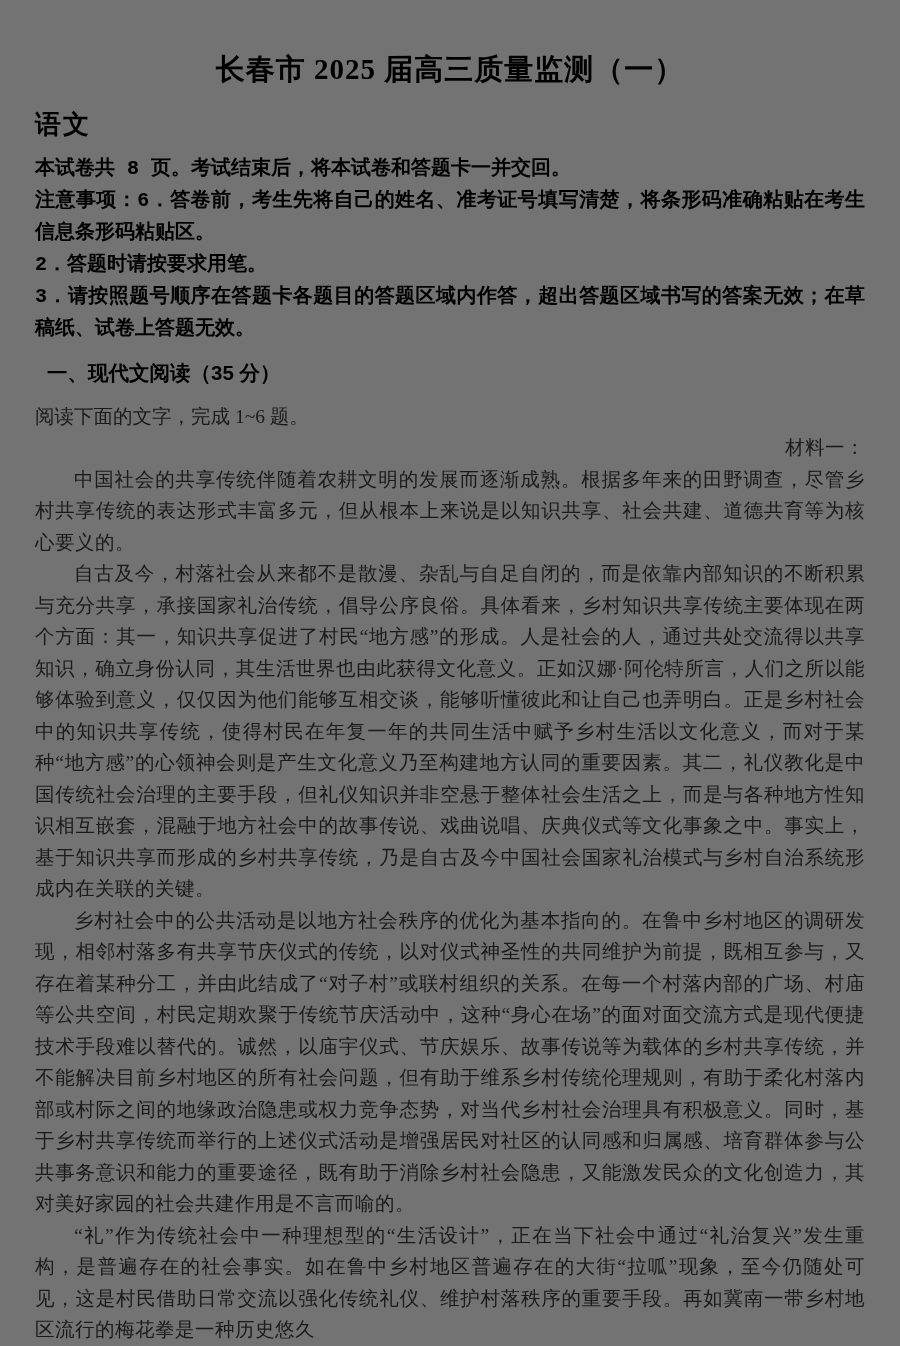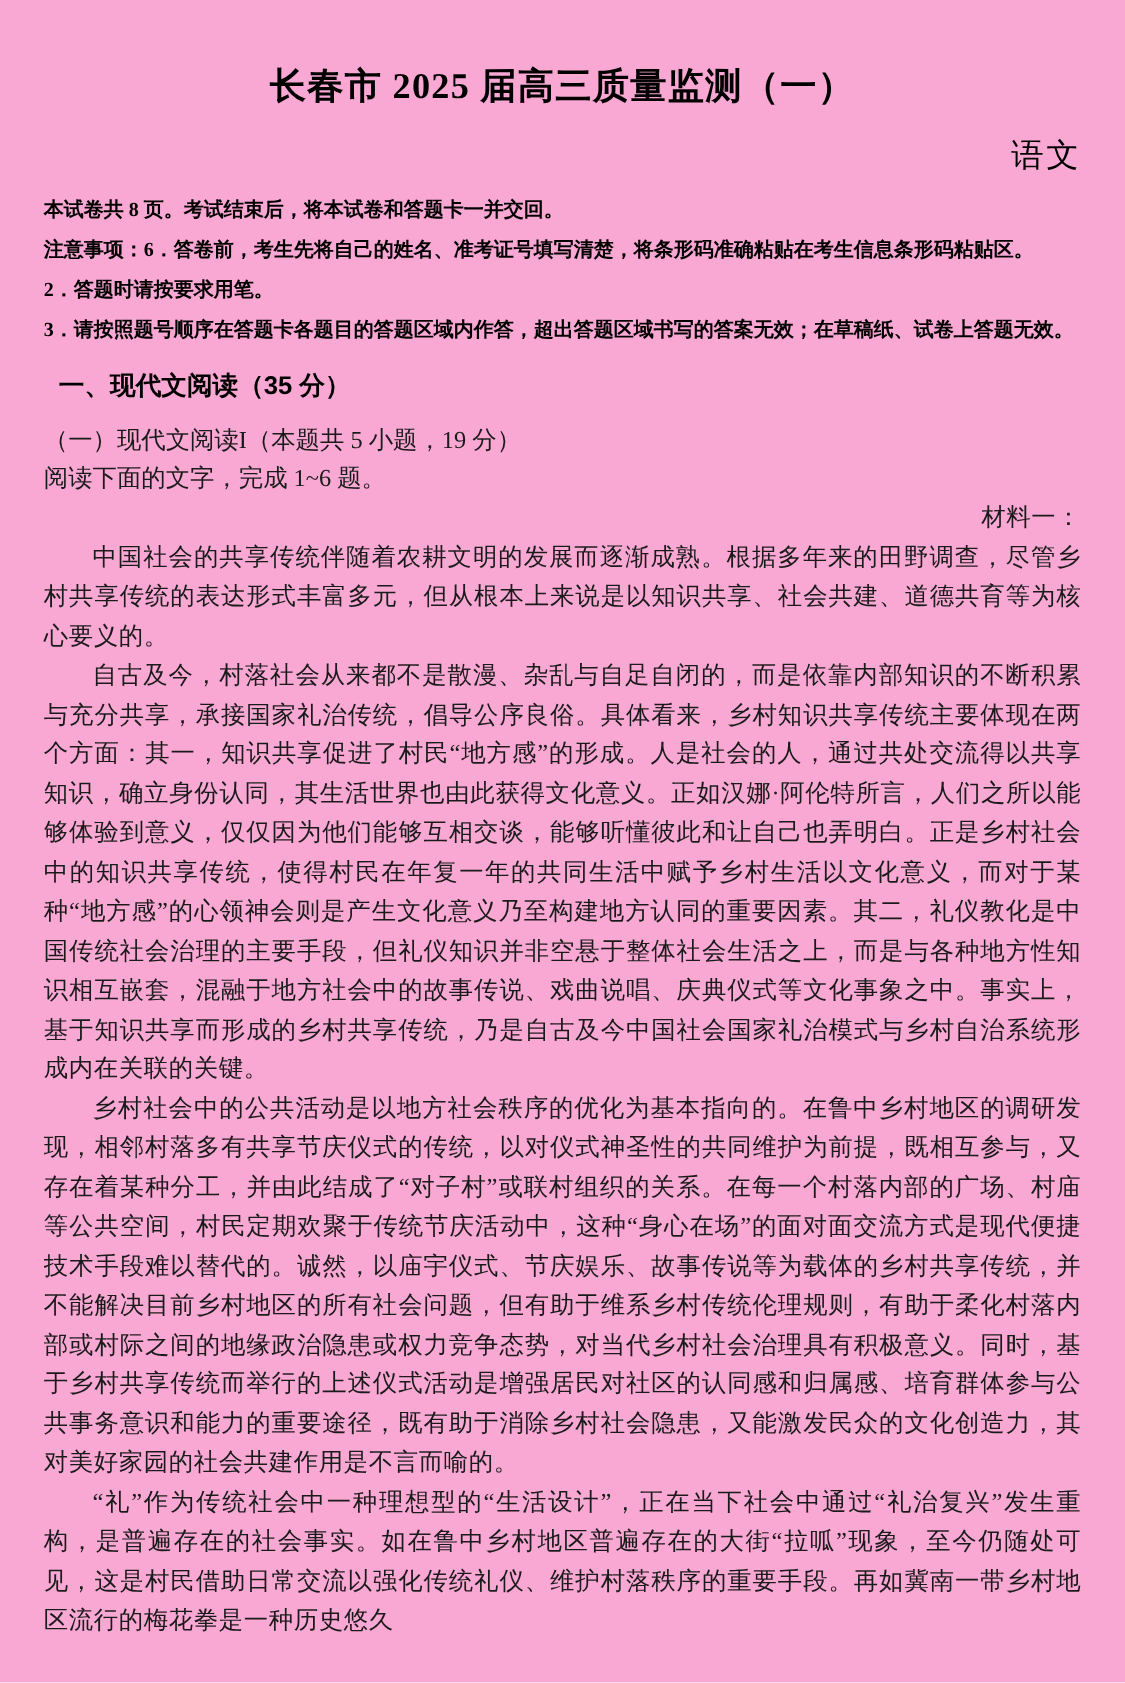--- a/index.html
+++ b/index.html
@@ -5,49 +5,49 @@
   html, body {
     margin: 0;
     padding: 0;
     background: #ffffff;
   }
   .page {
     position: relative;
     width: 900px;
     height: 1346px;
     margin: 0 auto;
-    background: #f9a8d4;
+    background: #737373;
     box-sizing: border-box;
     padding: 0 35px;
     overflow: hidden;
     color: #111111;
     font-family: "Liberation Serif", "DejaVu Serif", serif;
   }
   .paper-title {
     margin: 52px 0 0 0;
     text-align: center;
     font-size: 29px;
     font-weight: bold;
     line-height: 34px;
     letter-spacing: 1px;
     color: #000000;
   }
   .paper-subject {
     margin: 24px 0 13px 0;
-    text-align: right;
+    text-align: left;
     font-size: 26px;
-    font-weight: normal;
+    font-weight: bold;
     line-height: 30px;
     letter-spacing: 2px;
     color: #000000;
   }
   .notice p {
     margin: 0;
-    font-family: Liberation Serif, serif;
-    font-size: 16px;
+    font-family: Liberation Mono, monospace;
+    font-size: 20px;
     font-weight: bold;
     line-height: 32px;
     text-align: justify;
     color: #000000;
   }
   .section-heading {
     margin: 12px;
     font-family: "Liberation Sans", "DejaVu Sans", sans-serif;
     font-size: 20.5px;
     font-weight: bold;
@@ -87,21 +87,20 @@
 
   <div class="notice">
     <p>本试卷共 8 页。考试结束后，将本试卷和答题卡一并交回。</p>
     <p>注意事项：6．答卷前，考生先将自己的姓名、准考证号填写清楚，将条形码准确粘贴在考生信息条形码粘贴区。</p>
     <p>2．答题时请按要求用笔。</p>
     <p>3．请按照题号顺序在答题卡各题目的答题区域内作答，超出答题区域书写的答案无效；在草稿纸、试卷上答题无效。</p>
   </div>
 
   <h3 class="section-heading">一、现代文阅读（35 分）</h3>
 
-  <p class="subsection-heading">（一）现代文阅读I（本题共 5 小题，19 分）</p>
 
   <p class="reading-instruction">阅读下面的文字，完成 1~6 题。</p>
 
   <div class="material">
     <p class="material-label">材料一：</p>
     <p>中国社会的共享传统伴随着农耕文明的发展而逐渐成熟。根据多年来的田野调查，尽管乡村共享传统的表达形式丰富多元，但从根本上来说是以知识共享、社会共建、道德共育等为核心要义的。</p>
     <p>自古及今，村落社会从来都不是散漫、杂乱与自足自闭的，而是依靠内部知识的不断积累与充分共享，承接国家礼治传统，倡导公序良俗。具体看来，乡村知识共享传统主要体现在两个方面：其一，知识共享促进了村民“地方感”的形成。人是社会的人，通过共处交流得以共享知识，确立身份认同，其生活世界也由此获得文化意义。正如汉娜·阿伦特所言，人们之所以能够体验到意义，仅仅因为他们能够互相交谈，能够听懂彼此和让自己也弄明白。正是乡村社会中的知识共享传统，使得村民在年复一年的共同生活中赋予乡村生活以文化意义，而对于某种“地方感”的心领神会则是产生文化意义乃至构建地方认同的重要因素。其二，礼仪教化是中国传统社会治理的主要手段，但礼仪知识并非空悬于整体社会生活之上，而是与各种地方性知识相互嵌套，混融于地方社会中的故事传说、戏曲说唱、庆典仪式等文化事象之中。事实上，基于知识共享而形成的乡村共享传统，乃是自古及今中国社会国家礼治模式与乡村自治系统形成内在关联的关键。</p>
     <p>乡村社会中的公共活动是以地方社会秩序的优化为基本指向的。在鲁中乡村地区的调研发现，相邻村落多有共享节庆仪式的传统，以对仪式神圣性的共同维护为前提，既相互参与，又存在着某种分工，并由此结成了“对子村”或联村组织的关系。在每一个村落内部的广场、村庙等公共空间，村民定期欢聚于传统节庆活动中，这种“身心在场”的面对面交流方式是现代便捷技术手段难以替代的。诚然，以庙宇仪式、节庆娱乐、故事传说等为载体的乡村共享传统，并不能解决目前乡村地区的所有社会问题，但有助于维系乡村传统伦理规则，有助于柔化村落内部或村际之间的地缘政治隐患或权力竞争态势，对当代乡村社会治理具有积极意义。同时，基于乡村共享传统而举行的上述仪式活动是增强居民对社区的认同感和归属感、培育群体参与公共事务意识和能力的重要途径，既有助于消除乡村社会隐患，又能激发民众的文化创造力，其对美好家园的社会共建作用是不言而喻的。</p>
     <p>“礼”作为传统社会中一种理想型的“生活设计”，正在当下社会中通过“礼治复兴”发生重构，是普遍存在的社会事实。如在鲁中乡村地区普遍存在的大街“拉呱”现象，至今仍随处可见，这是村民借助日常交流以强化传统礼仪、维护村落秩序的重要手段。再如冀南一带乡村地区流行的梅花拳是一种历史悠久</p>
   </div>

